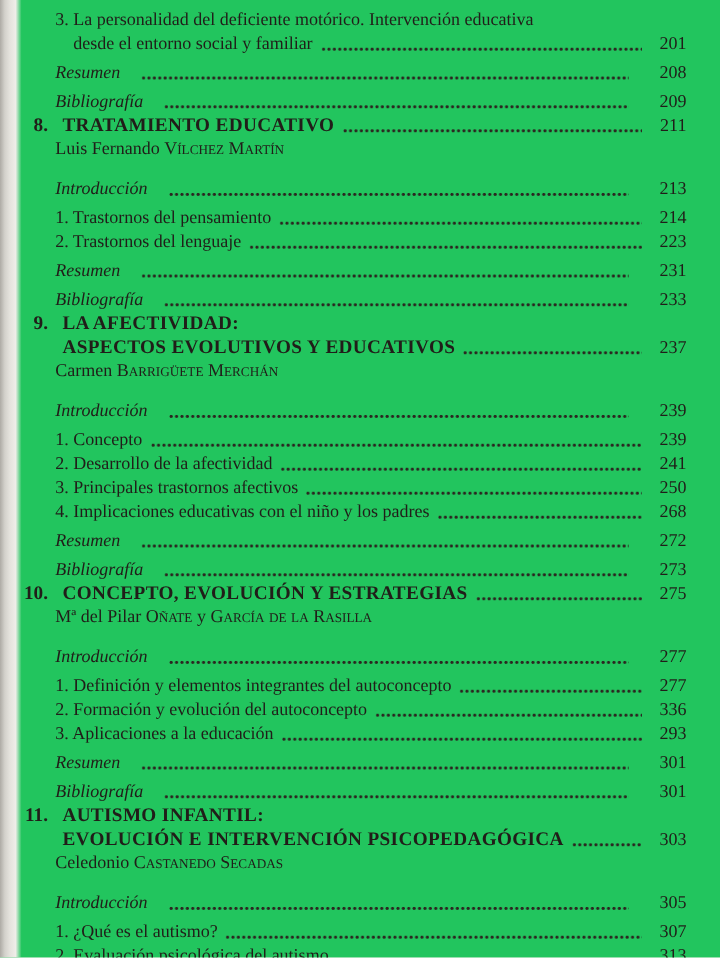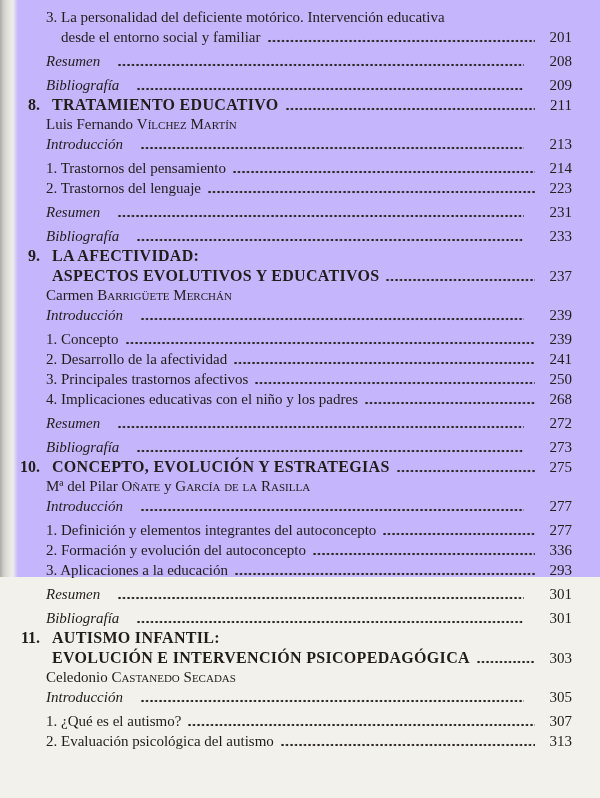--- a/index.html
+++ b/index.html
@@ -5,22 +5,22 @@
   html, body {
     margin: 0; padding: 0;
     width: 600px; height: 798px;
     background: #f3f1ec;
     font-family: "Liberation Serif", serif;
     color: #211d19;
     overflow: hidden;
   }
   .page {
     position: relative;
-    width: 600px; height: 577px;
-    background: #c4b5fd;
+    width: 600px; height: 798px;
+    background: #22c55e;
   }
   .scan-edge {
     position: absolute; left: 0; top: 0; bottom: 0; width: 18px;
     background: linear-gradient(to right,
       #aeaba5 0px, #d3d1cb 4px, #e4e2dc 8px, #efede8 13px, rgba(244,242,237,0) 18px);
   }
   .content {
     position: absolute; left: 46px; right: 28px; top: 7px;
   }
   .row {
@@ -57,21 +57,21 @@
   .chapnum {
     position: absolute;
     left: -36px;
     width: 30px;
     text-align: right;
     font-weight: 700;
     font-size: 16px;
   }
   .lbl { margin-top: 4px; gap: 11px; }
   .lbl .it { font-style: italic; }
-  .intro { margin-top: 0; margin-bottom: 4px; }
+  .intro { margin-top: 14px; margin-bottom: 4px; }
   .author { line-height: 19px; }
   .sc { font-variant: small-caps; }
 </style>
 </head>
 <body>
 
 <div class="page">
   <div class="scan-edge"></div>
   <div class="content">
     <div>

